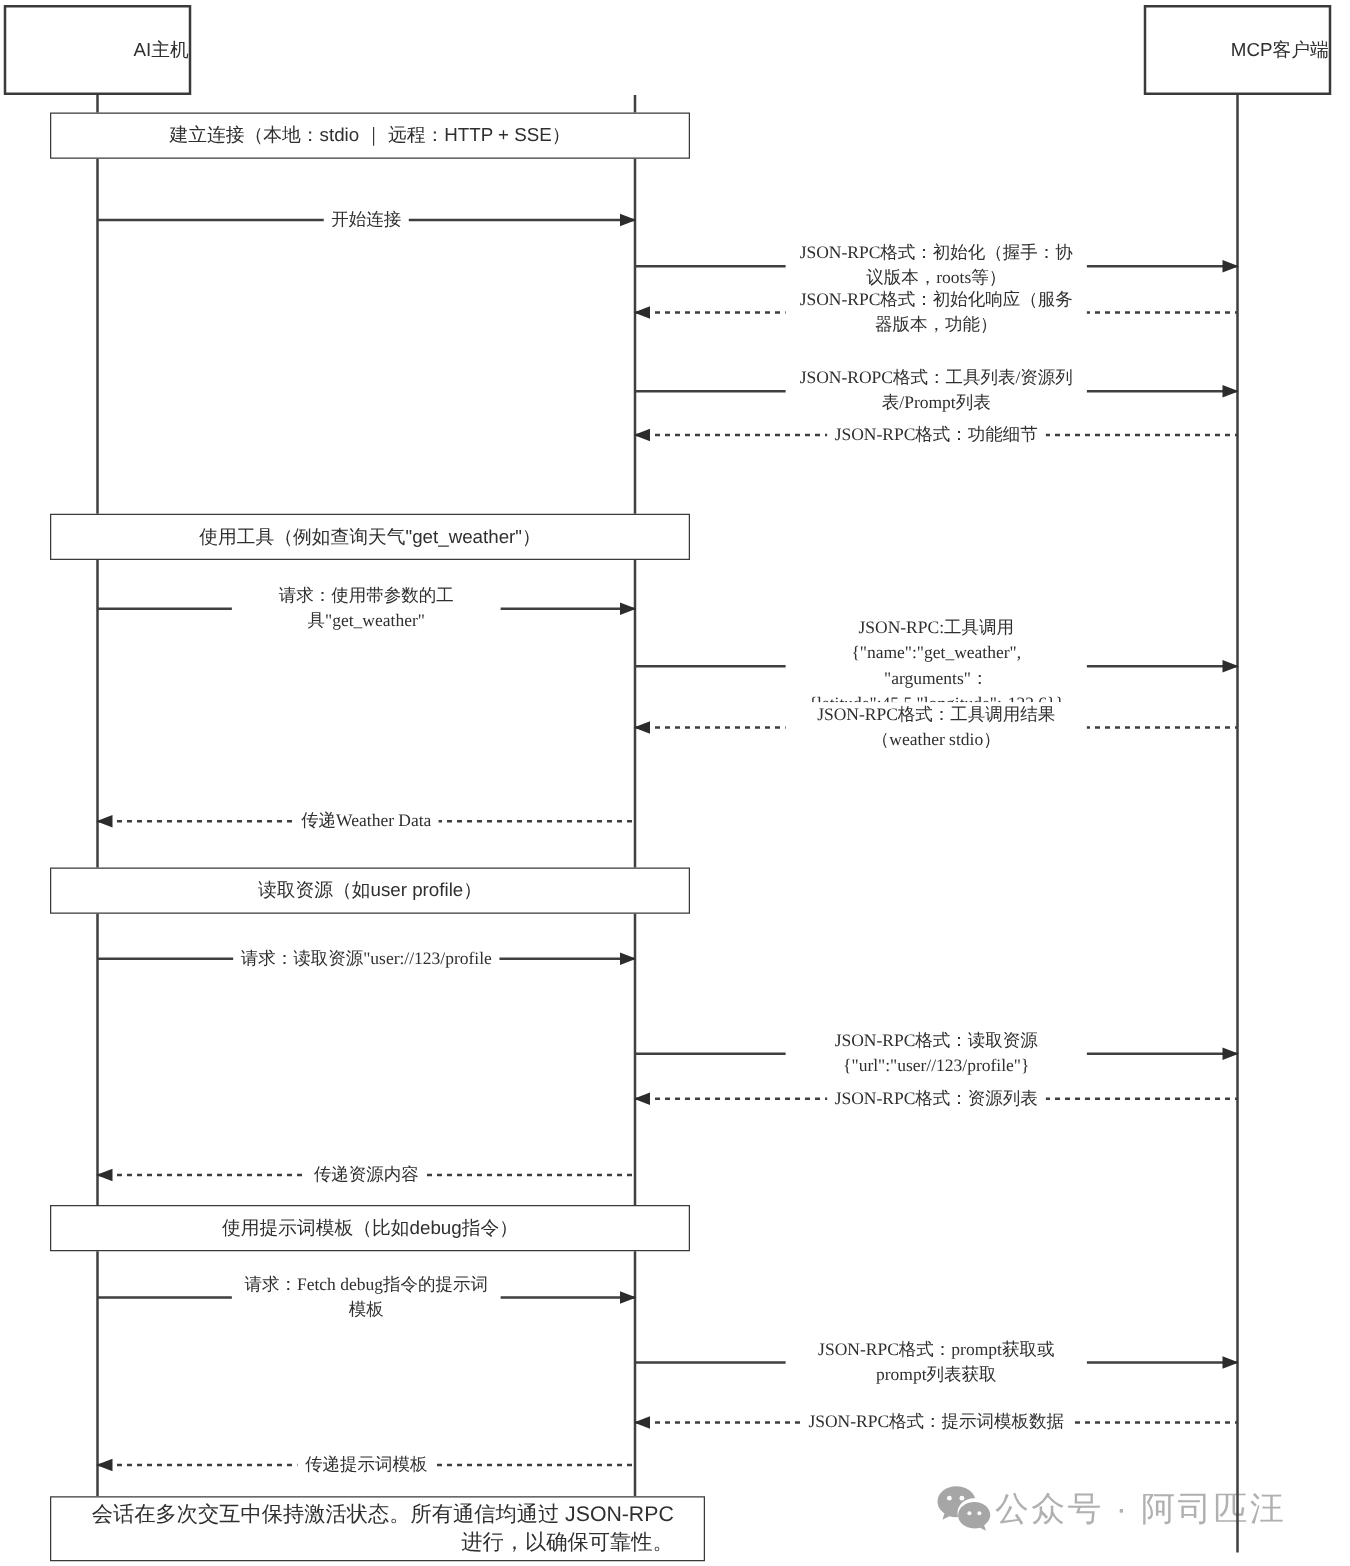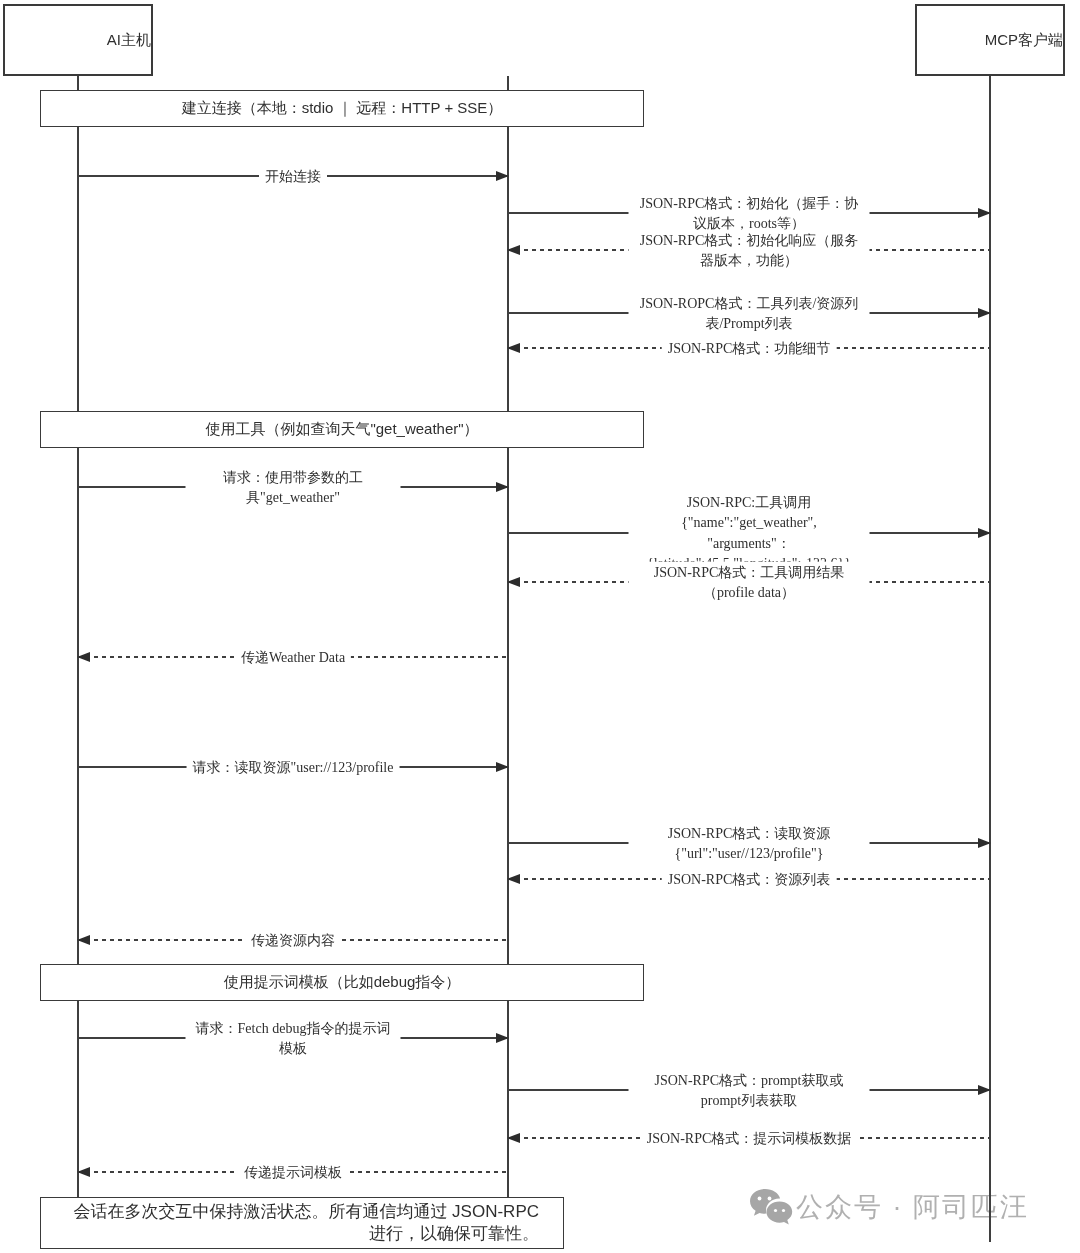--- a/index.html
+++ b/index.html
@@ -6,21 +6,21 @@
   .canvas{
     position:relative;width:1080px;height:1253px;background:#ffffff;
     font-family:"Liberation Sans","DejaVu Sans",sans-serif;color:#2f2f2f;overflow:hidden;
   }
   .lifeline{position:absolute;top:76px;width:2px;background:#3f3f3f;z-index:1;}
   .actor{
     position:absolute;top:4px;width:150px;height:72px;border:2px solid #3a3a3a;background:#ffffff;
     display:flex;align-items:center;justify-content:flex-end;font-size:15px;z-index:3;box-sizing:border-box;
   }
   .section-bar{
-    position:absolute;left:40px;width:604px;height:37px;border:1.5px solid #3a3a3a;background:#ffffff;
+    position:absolute;left:40px;width:512px;height:37px;border:1.5px solid #3a3a3a;background:#ffffff;
     display:flex;align-items:center;justify-content:center;font-size:15px;z-index:3;box-sizing:border-box;
   }
   #messages .msg{position:absolute;height:0;z-index:2;}
   .msg .line{position:absolute;left:0;right:0;top:-1px;height:1.7px;}
   .msg.solid .line{background:#3f3f3f;}
   .msg.dashed .line{background:repeating-linear-gradient(90deg,#3f3f3f 0 4px,transparent 4px 8px);}
   .msg .head{position:absolute;top:-5.5px;width:0;height:0;border-top:5px solid transparent;border-bottom:5px solid transparent;}
   .msg .head.right{right:-1px;border-left:13px solid #2c2c2c;}
   .msg .head.left{left:-1px;border-right:13px solid #2c2c2c;}
   .msg .label{
@@ -53,20 +53,23 @@
   <div class="actor" style="left:915px">
     <span>MCP客户端</span>
   </div>
 
   <div class="section-bar" style="top:90px">
     <span>建立连接（本地：stdio ｜ 远程：HTTP + SSE）</span>
   </div>
   <div class="section-bar" style="top:411px">
     <span>使用工具（例如查询天气"get_weather"）</span>
   </div>
+  <div class="section-bar" style="top:694px">
+    <span>读取资源（如user profile）</span>
+  </div>
   <div class="section-bar" style="top:964px">
     <span>使用提示词模板（比如debug指令）</span>
   </div>
 
   <div id="messages">
       <div class="msg solid" style="top: 176px; left: 78px; width: 430px;">
         <div class="line"></div>
         <div class="head right"></div>
         <div class="label">开始连接</div>
       </div>
@@ -97,21 +100,21 @@
       </div>
       <div class="msg solid" style="top: 533px; left: 508px; width: 482px;">
         <div class="line"></div>
         <div class="head right"></div>
         <div class="label">JSON-RPC:工具调用{"name":"get_weather",
 "arguments"： {latitude":45.5,"longitude":-122.6}}</div>
       </div>
       <div class="msg dashed" style="top: 582px; left: 508px; width: 482px;">
         <div class="line"></div>
         <div class="head left"></div>
-        <div class="label">JSON-RPC格式：工具调用结果（profile data）</div>
+        <div class="label">JSON-RPC格式：工具调用结果（weather stdio）</div>
       </div>
       <div class="msg dashed" style="top: 657px; left: 78px; width: 430px;">
         <div class="line"></div>
         <div class="head left"></div>
         <div class="label">传递Weather Data</div>
       </div>
       <div class="msg solid" style="top: 767px; left: 78px; width: 430px;">
         <div class="line"></div>
         <div class="head right"></div>
         <div class="label">请求：读取资源"user://123/profile</div>

